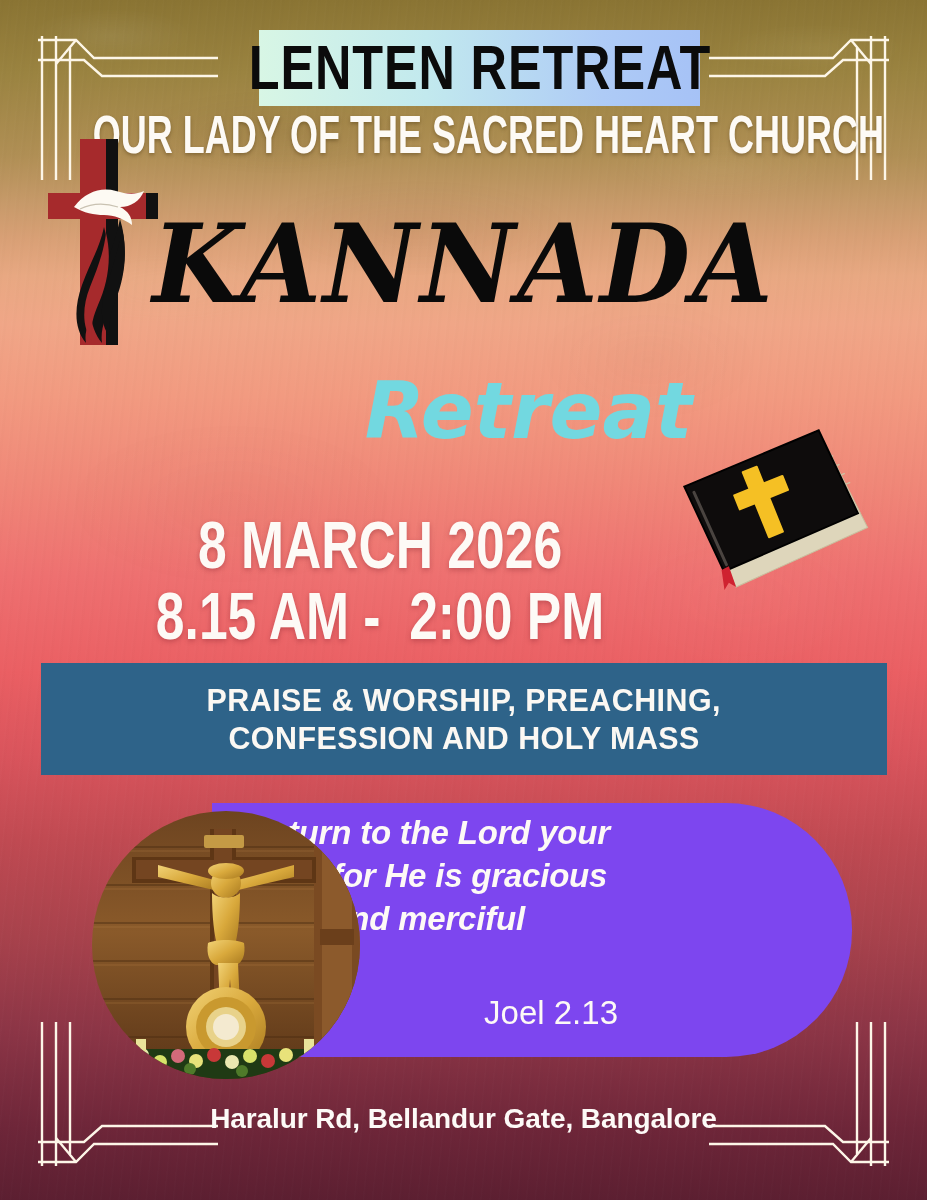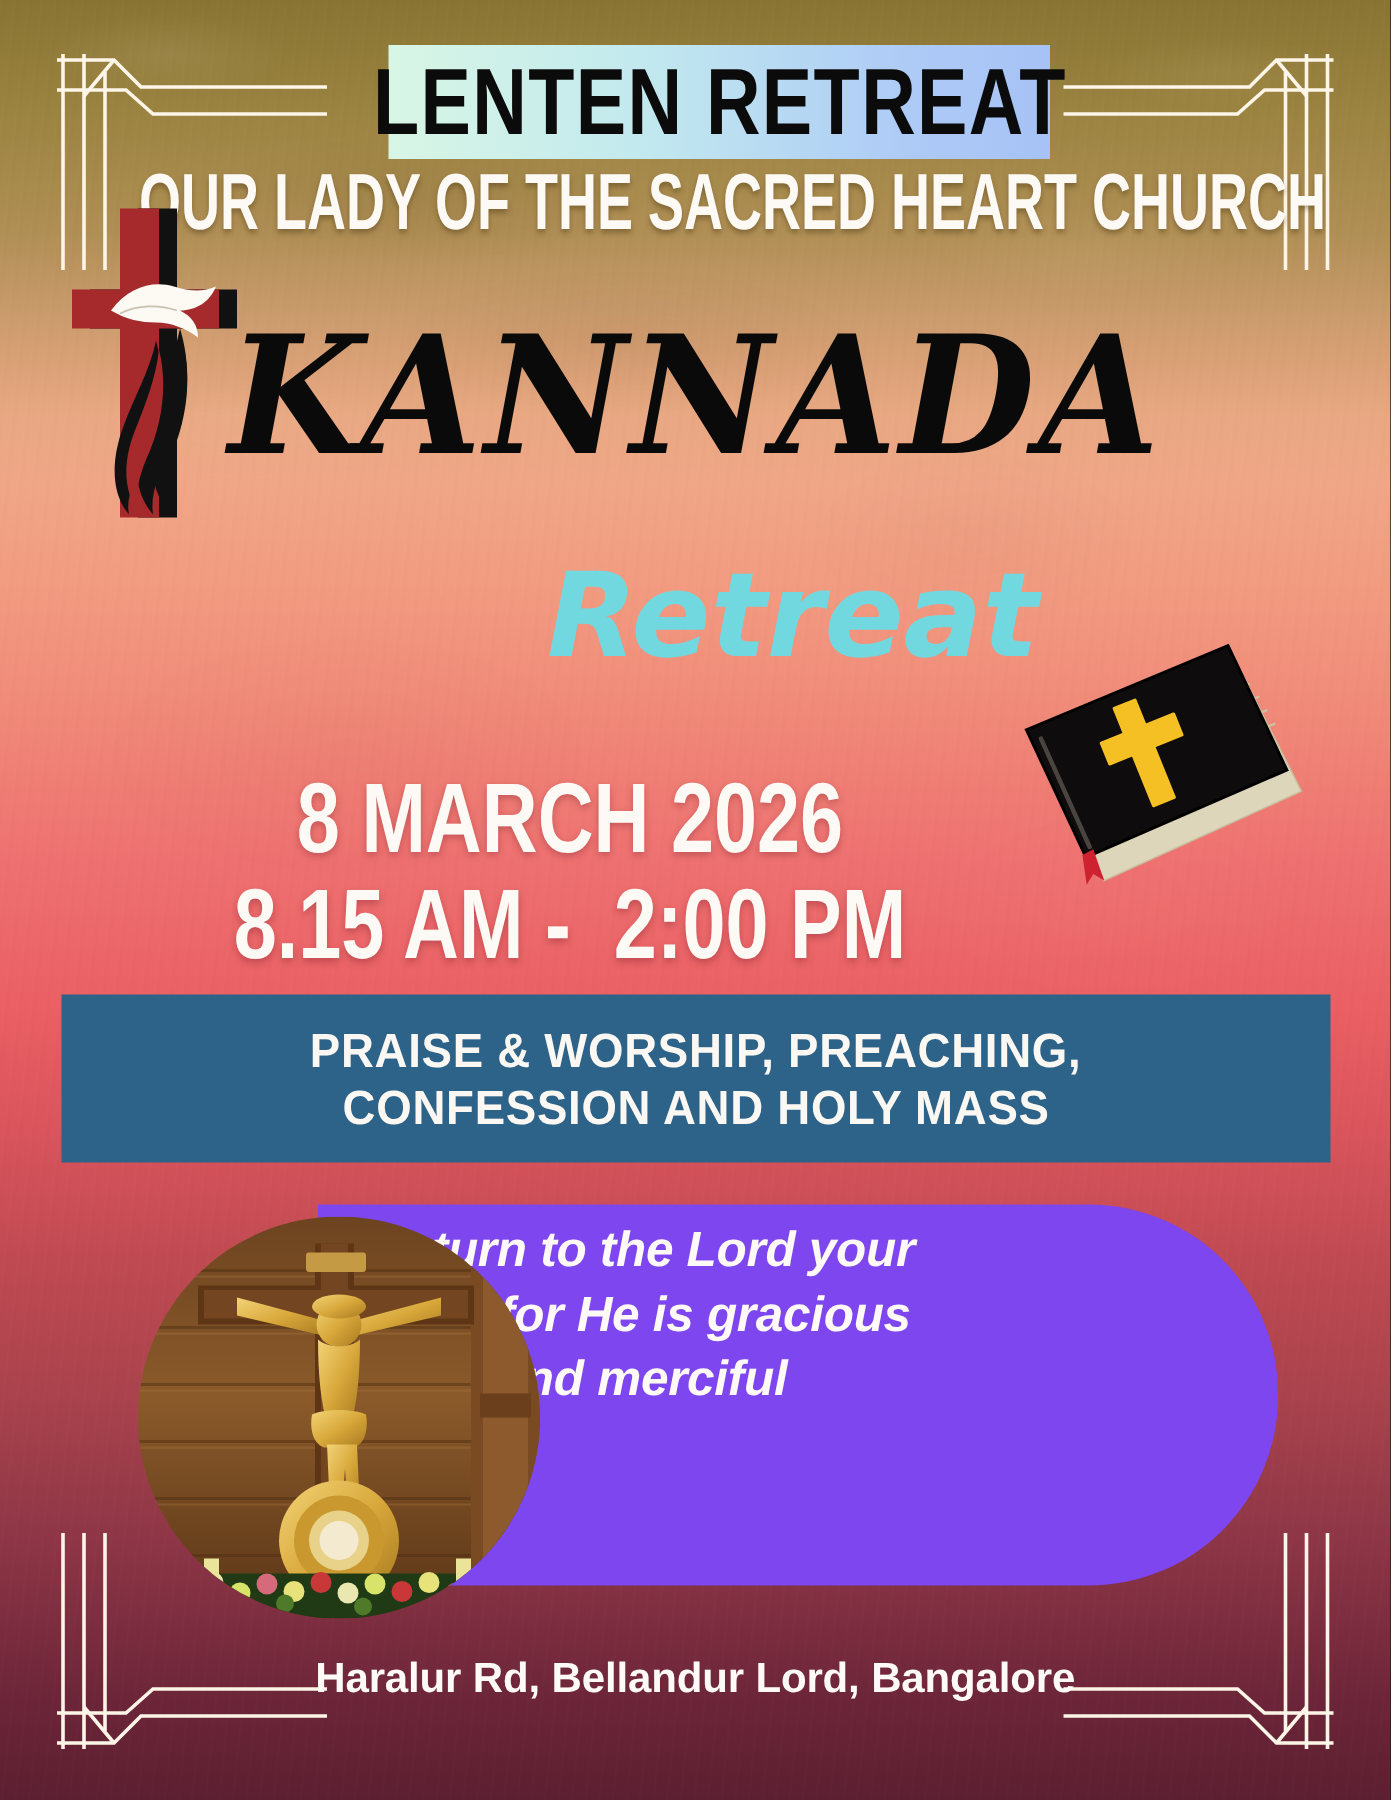--- a/index.html
+++ b/index.html
@@ -394,20 +394,21 @@
     </svg>
   </div>
 
   <div class="program-banner">
     <div class="program-line">PRAISE &amp; WORSHIP, PREACHING,</div>
     <div class="program-line">CONFESSION AND HOLY MASS</div>
   </div>
 
   <div class="quote-card"></div>
   <div class="quote-text">Return to the Lord your God, for He is gracious and merciful</div>
+  <div class="quote-ref">Joel 2.13</div>
 
   <div class="photo-circle">
     <svg viewBox="0 0 268 268">
       <defs>
         <linearGradient id="wood" x1="0" y1="0" x2="0" y2="1">
           <stop offset="0%" stop-color="#6d4420"></stop>
           <stop offset="45%" stop-color="#8a5a2a"></stop>
           <stop offset="100%" stop-color="#5a3517"></stop>
         </linearGradient>
         <linearGradient id="gold" x1="0" y1="0" x2="1" y2="1">
@@ -491,15 +492,15 @@
         <circle cx="150" cy="260" r="6" fill="#4f7a2a"></circle>
         <circle cx="200" cy="258" r="6" fill="#4f7a2a"></circle>
         <circle cx="240" cy="260" r="6" fill="#4f7a2a"></circle>
       </g>
 
       <rect x="44" y="228" width="10" height="16" fill="#e9e49a"></rect>
       <rect x="212" y="228" width="10" height="16" fill="#e9e49a"></rect>
     </svg>
   </div>
 
-  <div class="address">Haralur Rd, Bellandur Lord, Bangalore</div>
+  <div class="address">Haralur Rd, Bellandur Gate, Bangalore</div>
 
 </div>
 
 </body></html>

